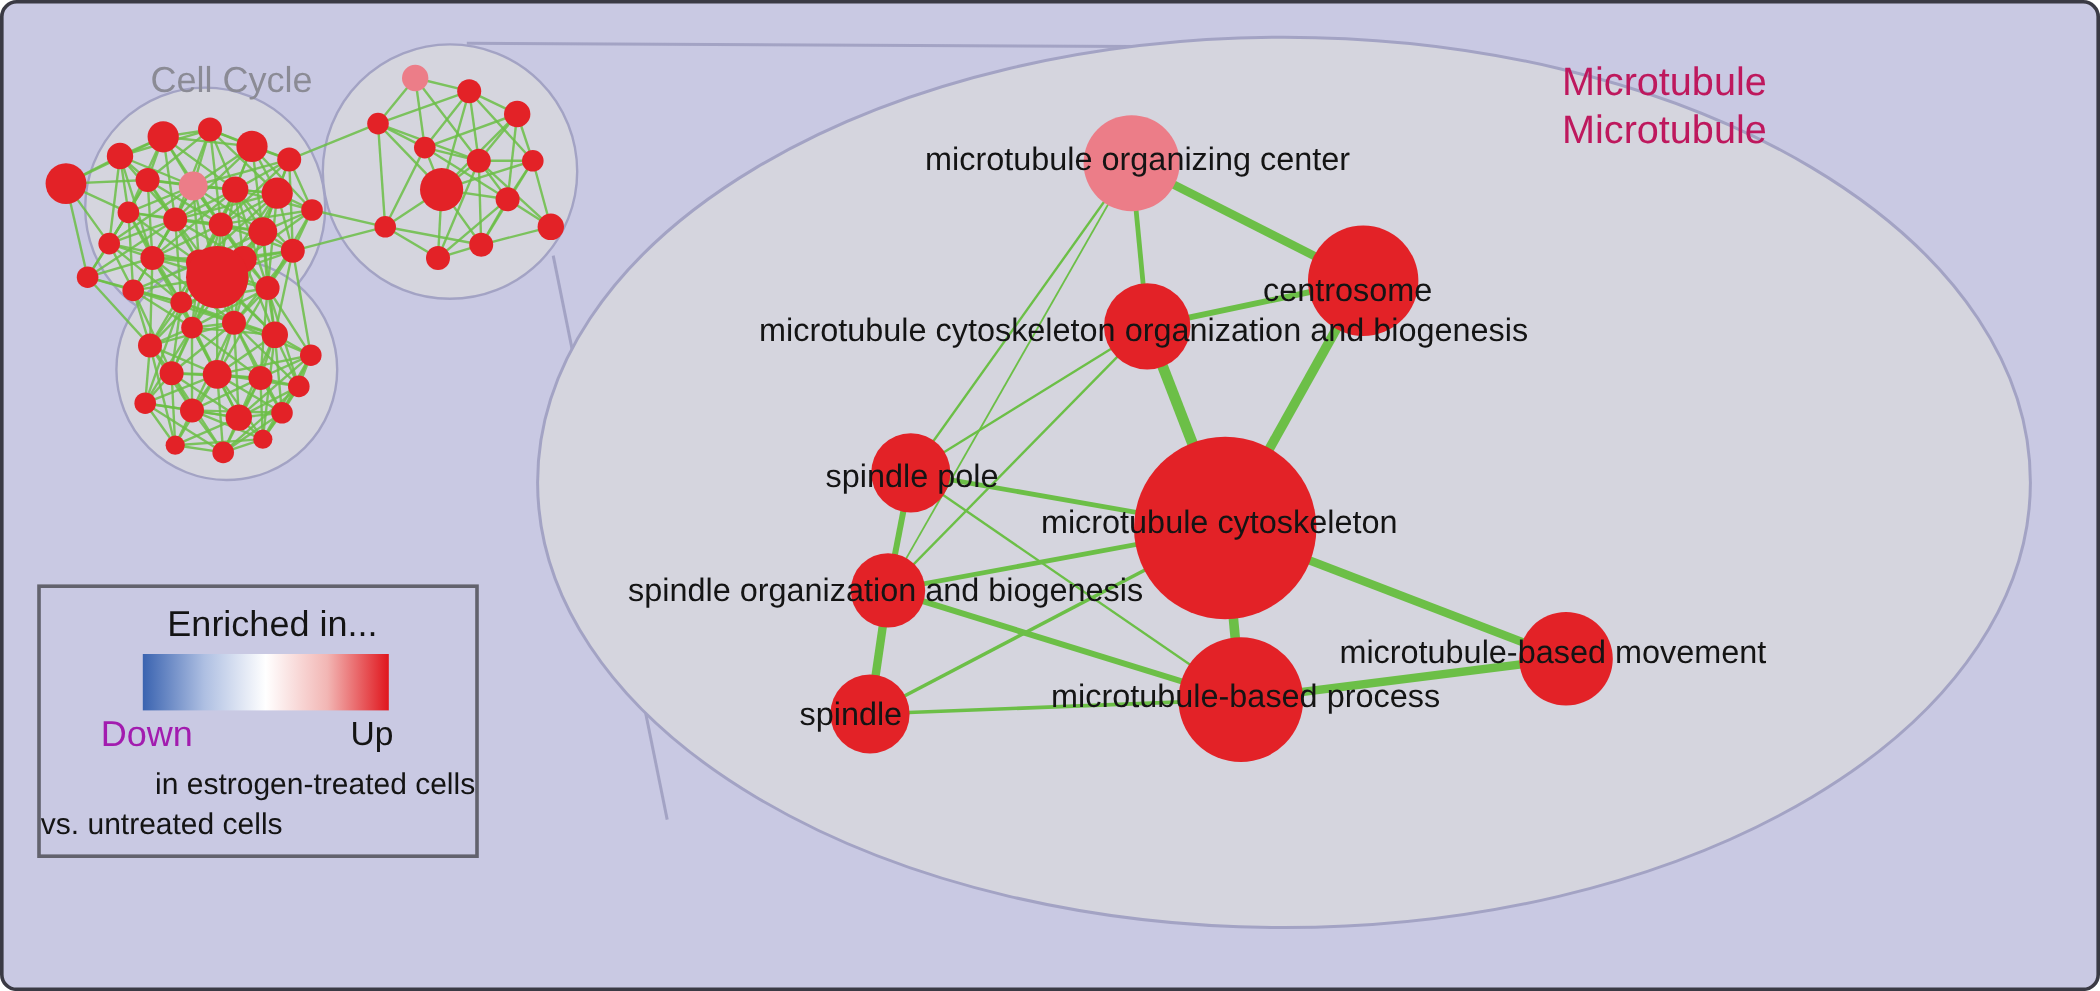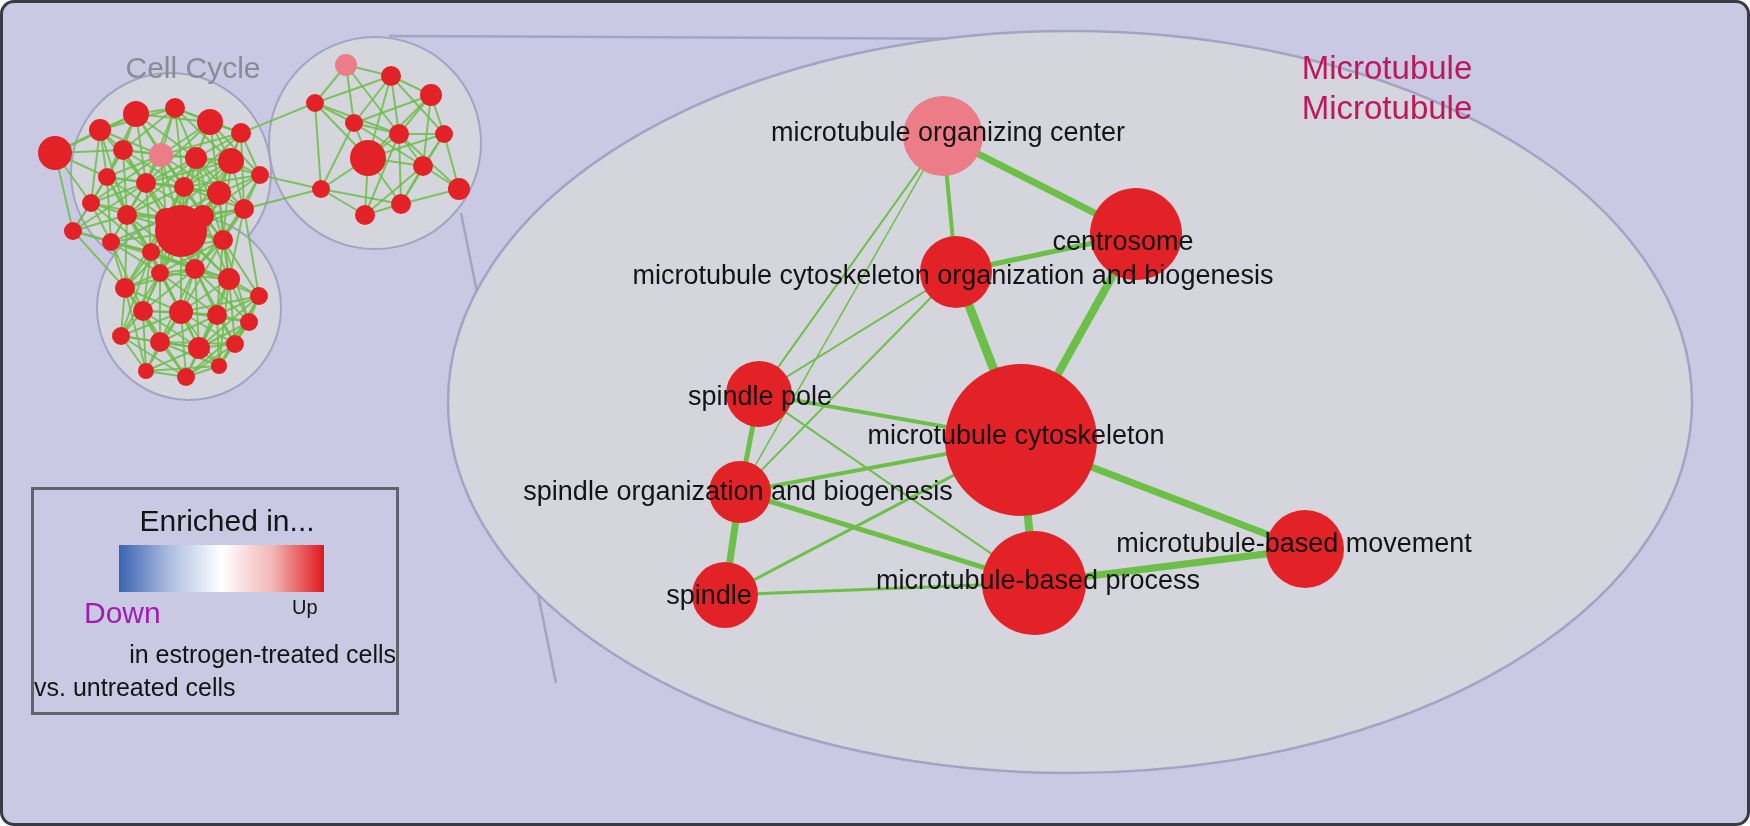--- a/index.html
+++ b/index.html
@@ -18,21 +18,21 @@
   .abs{position:absolute;}
   .gray-label{color:#8b8b95;font-size:30px;line-height:36px;}
   .title{color:#be185d;font-size:33px;line-height:40px;text-align:center;}
   #legend{
     position:absolute;left:28px;top:484px;width:368px;height:228px;
     box-sizing:border-box;border:3px solid #62626d;background:transparent;
   }
   #legend .l-title{position:absolute;left:0;right:0;top:14px;text-align:center;font-size:30px;color:#141414;margin-left:24px;}
   #legend-gradient{position:absolute;left:85px;top:55px;width:205px;height:47px;}
   #legend .down{position:absolute;left:50px;top:106px;font-size:30px;color:#a21caf;}
-  #legend .up{position:absolute;left:258px;top:106px;font-size:20px;color:#141414;}
+  #legend .up{position:absolute;left:258px;top:106px;font-size:28px;color:#141414;}
   #legend .small1{position:absolute;left:0;right:0;top:150px;text-align:right;font-size:25px;color:#141414;}
   #legend .small2{position:absolute;left:0;right:0;top:183px;text-align:left;font-size:25px;color:#141414;}
 </style>
 </head>
 <body>
 
 <div id="figure" style="background: rgb(201, 201, 227);">
 
   <svg id="scene" viewBox="0 0 1750 826">
       <line x1="386" y1="33" x2="1000" y2="36" stroke="#a3a3c4" stroke-width="2.5"></line>

